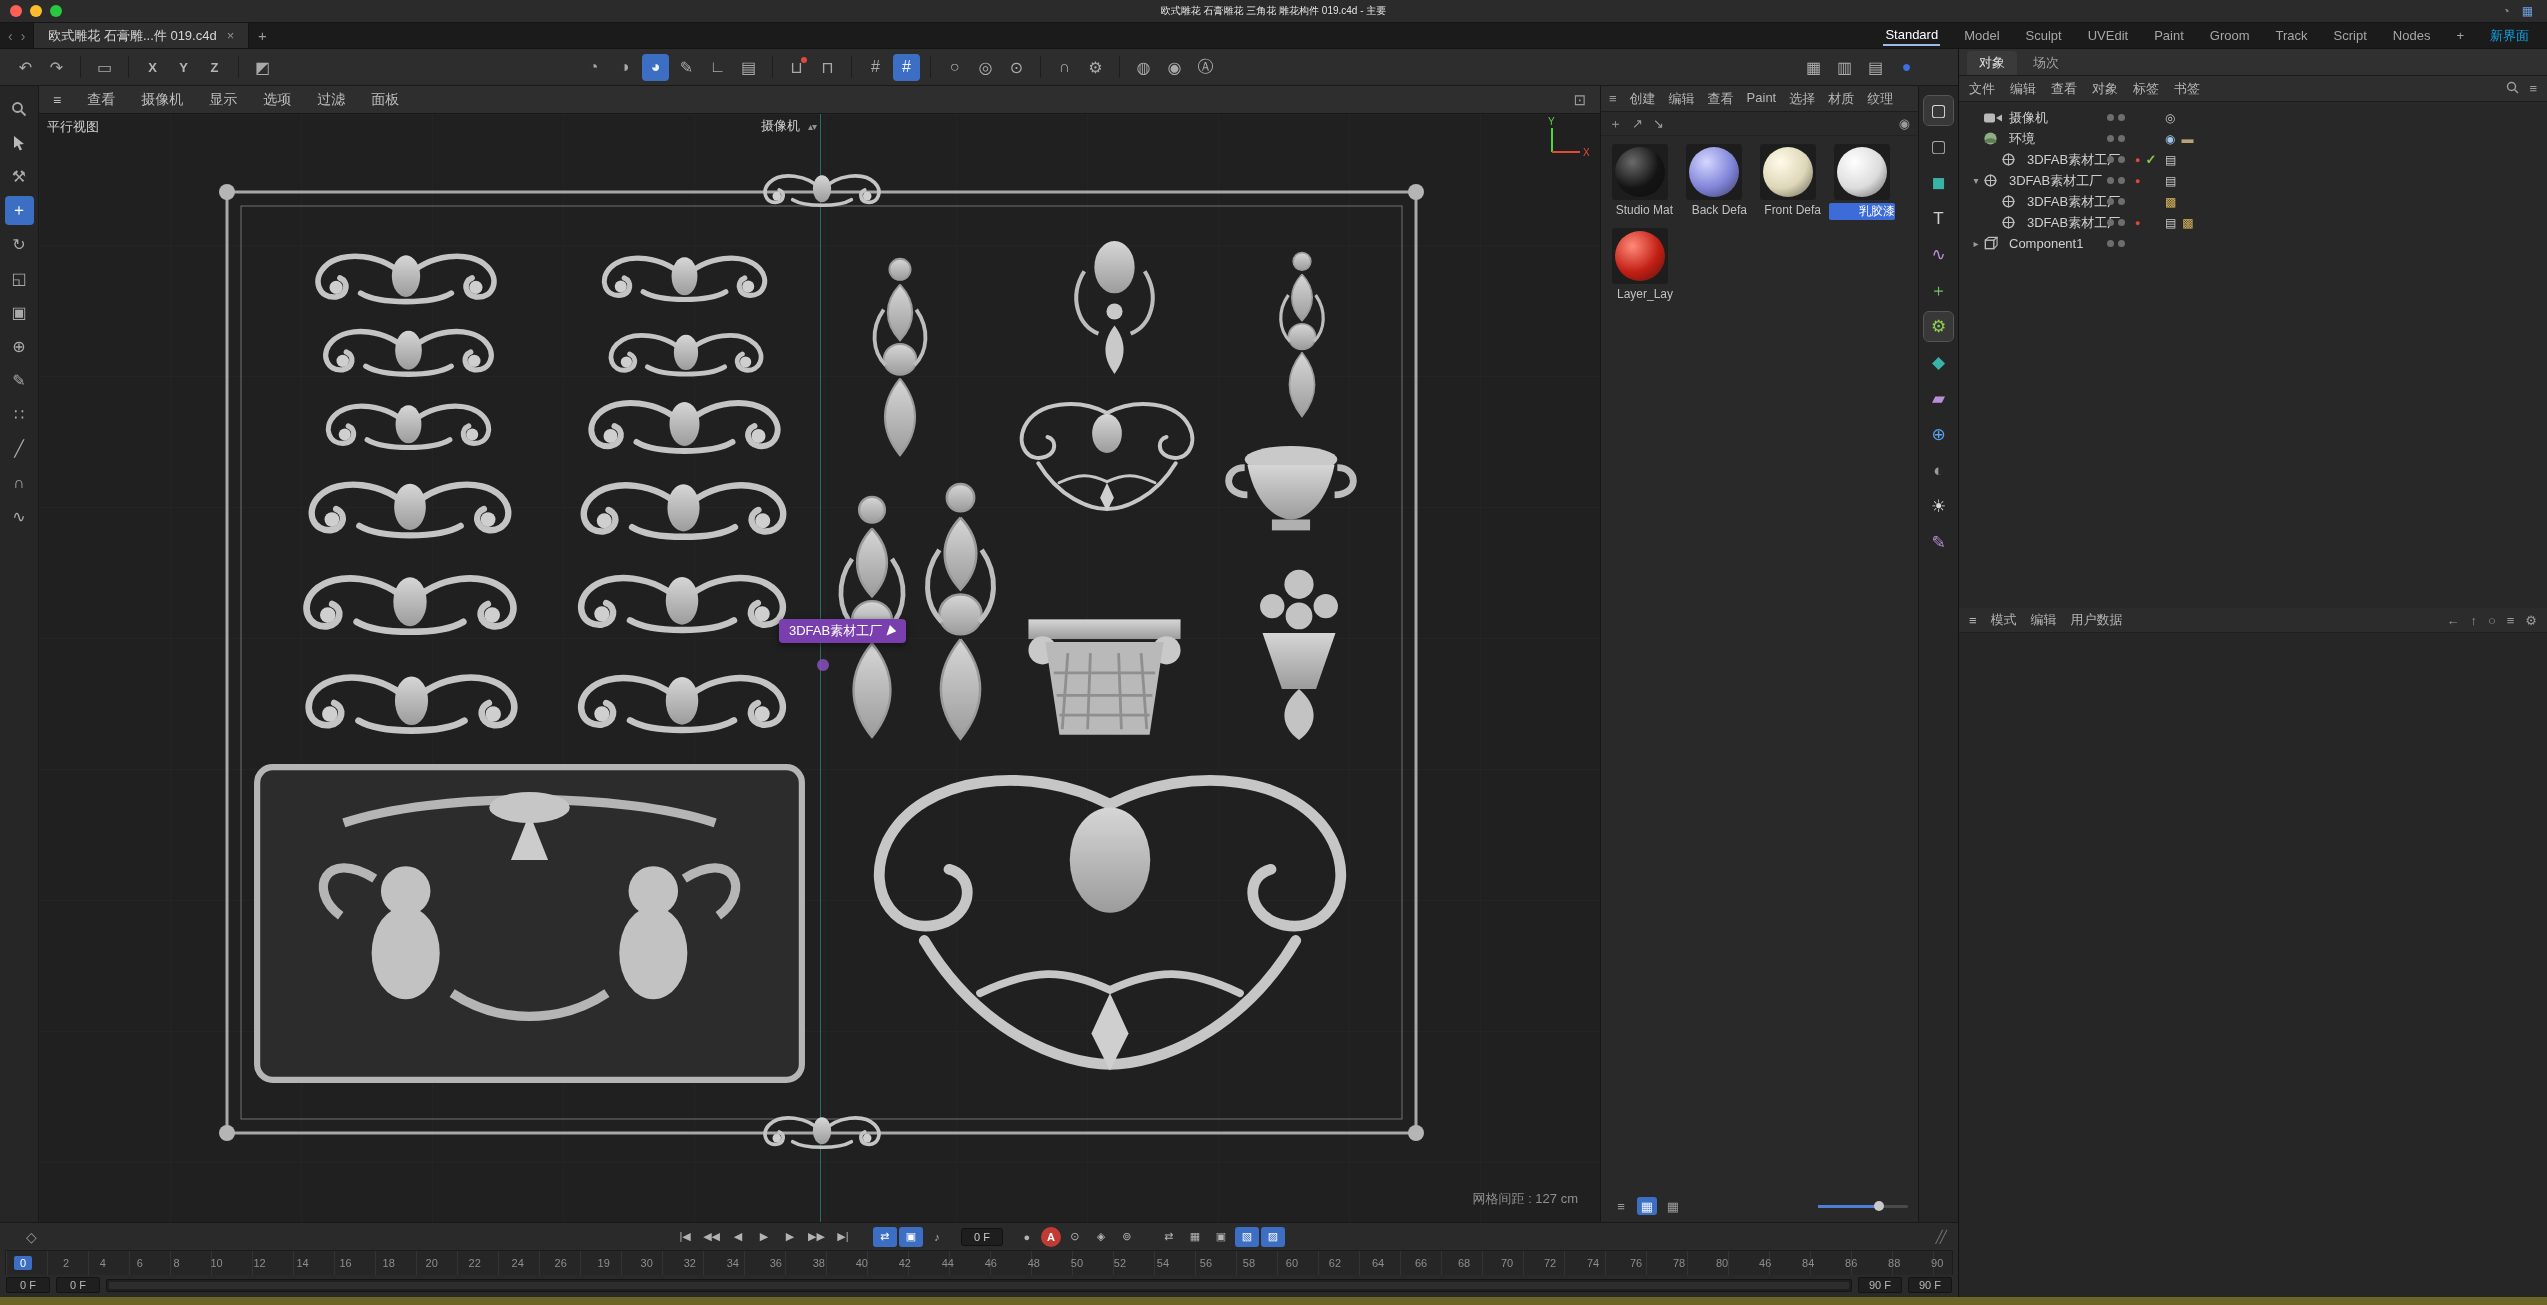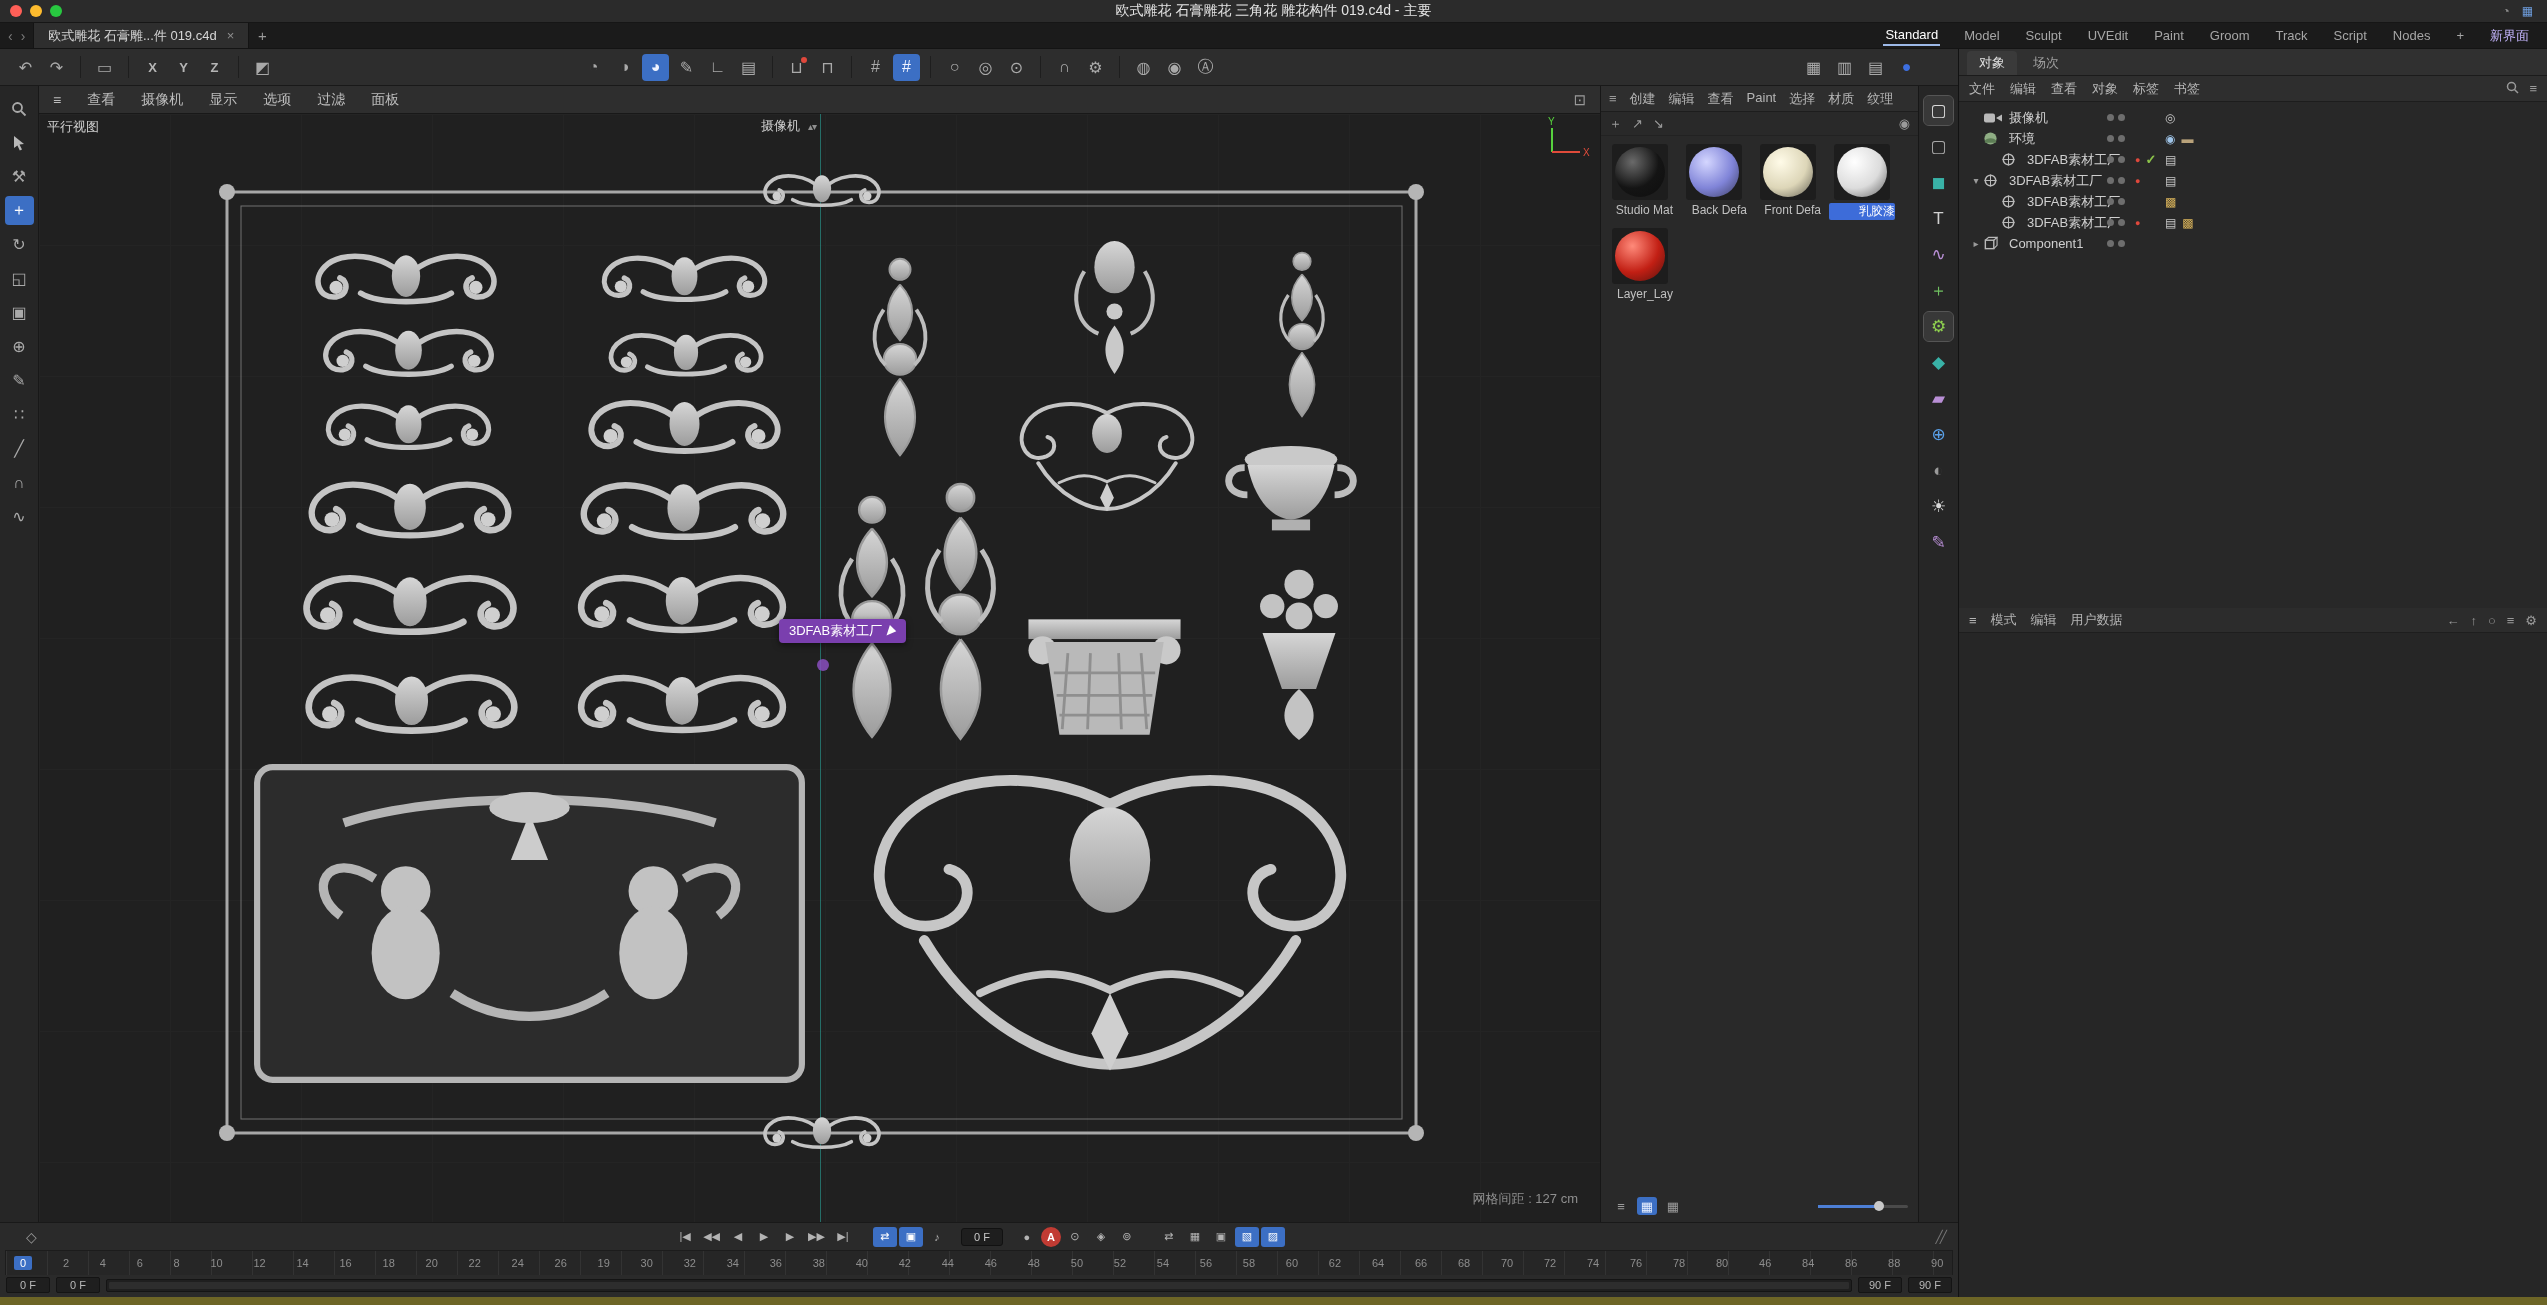--- a/index.html
+++ b/index.html
@@ -5,34 +5,34 @@
   * { box-sizing: border-box; margin: 0; padding: 0; }
   html,body { width:2547px; height:1305px; overflow:hidden; }
   body { background:#1e1e1e; font-family:"Liberation Sans", sans-serif; color:#c9c9c9; }
   .screen { position:relative; width:2547px; height:1305px; display:flex; flex-direction:column; }
 
   
   .macbar { height:23px; background:#2b2b2b; border-bottom:1px solid #161616; display:flex; align-items:center; position:relative; flex:0 0 auto; }
   .traffic { display:flex; gap:8px; margin-left:10px; }
   .tl { width:12px; height:12px; border-radius:50%; }
   .tl.red{background:#ff5f57}.tl.yellow{background:#febc2e}.tl.green{background:#28c840}
-  .mac-title { position:absolute; left:50%; transform:translateX(-50%); font-size:14px; color:#e3e3e3; white-space:nowrap; }
+  .mac-title { position:absolute; left:50%; transform:translateX(-50%); font-size:10px; color:#e3e3e3; white-space:nowrap; }
   .mac-extras { margin-left:auto; margin-right:14px; display:flex; gap:12px; font-size:12px; color:#8a8a8a; }
   .mac-extras .blue { color:#6f9fe0; }
 
   
   .tabbar { height:26px; background:#1b1b1b; border-bottom:1px solid #141414; display:flex; align-items:stretch; flex:0 0 auto; }
   .tab-nav { display:flex; align-items:center; gap:8px; padding:0 8px; color:#7d7d7d; font-size:14px; }
   .tab { background:#2e2e2e; display:flex; align-items:center; gap:10px; padding:0 14px; border-right:1px solid #141414; border-left:1px solid #141414; font-size:13px; color:#d6d6d6; }
   .tab-close { color:#8f8f8f; font-size:13px; }
   .add-tab { width:26px; display:flex; align-items:center; justify-content:center; color:#9a9a9a; font-size:15px; }
   .layouts { margin-left:auto; display:flex; align-items:center; gap:22px; padding-right:16px; font-size:13px; color:#a6a6a6; }
   .layout { cursor:default; padding:2px 2px; }
   .layout.active { color:#ffffff; border-bottom:2px solid #9db9e8; }
-  .layout.accent { color:#c4b5fd; }
+  .layout.accent { color:#0ea5e9; }
 
   
   .content { flex:1 1 auto; display:flex; min-height:0; }
   .left-region { width:1958px; display:flex; flex-direction:column; }
 
   
   .toolbar { height:37px; background:#2d2d2d; border-bottom:1px solid #191919; display:flex; align-items:center; padding:0 10px; flex:0 0 auto; }
   .tb-group { display:flex; align-items:center; }
   .tb-center { margin-left:300px; }
   .tb-right { margin-left:auto; margin-right:26px; }

